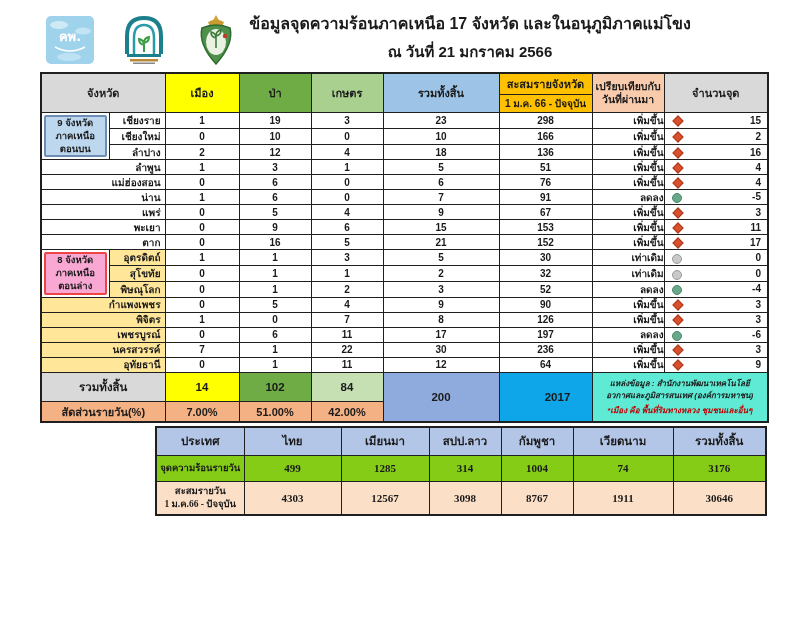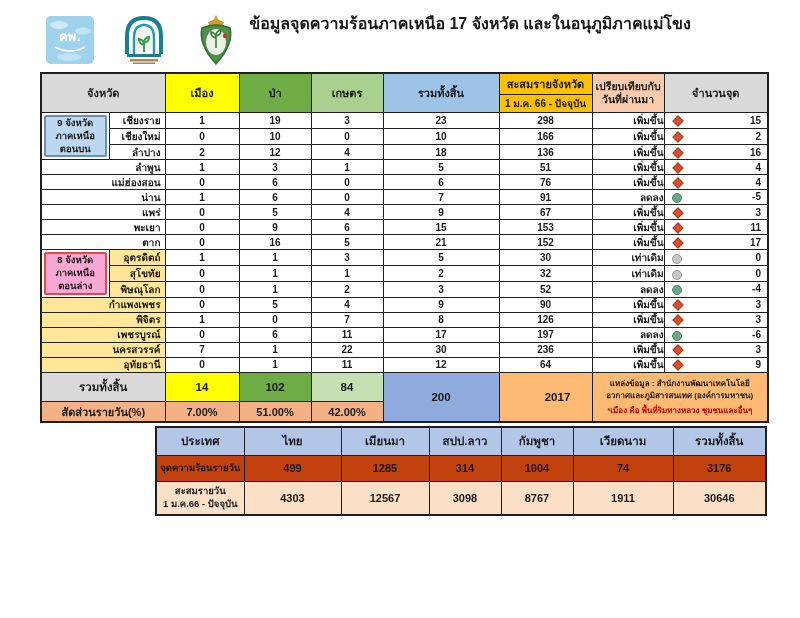--- a/index.html
+++ b/index.html
@@ -52,34 +52,34 @@
   .ticon.same { width: 10px; height: 10px; border-radius: 50%; background: #C9C9C9; border: 1px solid #999; }
 
   .main-table tfoot td { vertical-align: middle; text-align: center; font-weight: 700; }
   tr.sum-row td { height: 29px; font-size: 11.5px; }
   tr.share-row td { height: 21px; font-size: 11px; }
   .sum-label { background: #D9D9D9; font-size: 12px; }
   .c-yellow { background: #FFFF00; }
   .c-green { background: #6FAC46; }
   .c-lgreen { background: #C6E0B4; }
   .c-blue { background: #8FAADC; font-size: 12px; }
-  .c-gold { background: #fdba74; font-size: 12px; padding-left: 24px; }
+  .c-gold { background: #0ea5e9; font-size: 12px; padding-left: 24px; }
   .share-label, .c-peach { background: #F4B183; }
-  td.note-cell { background: #fdba74; text-align: left; padding: 3px 7px; vertical-align: top; white-space: normal; }
+  td.note-cell { background: #5eead4; text-align: left; padding: 3px 7px; vertical-align: top; white-space: normal; font-style: italic; }
   .note-src { font-size: 8px; font-weight: 600; line-height: 1.5; color: #1a1a1a; }
   .note-red { font-size: 8px; font-weight: 700; color: #C00000; margin-top: 2px; }
 
   
-  .country-table { position: absolute; left: 155px; top: 426px; width: 610px; border: 2px solid #1f1f1f; }
+  .country-table { position: absolute; left: 155px; top: 426px; width: 610px; border: 2px solid #1f1f1f; font-family: Liberation Serif, serif; }
   .country-table th, .country-table td { border: 1px solid #1f1f1f; text-align: center; vertical-align: middle; }
   .country-table th { height: 28px; background: #B4C6E7; font-size: 11.5px; font-weight: 700; }
   .country-table td { font-size: 11px; font-weight: 600; }
   tr.crow td { height: 26px; }
   tr.crow.peach td { height: 34px; }
-  tr.crow.green td { background: #c2410c; }
+  tr.crow.green td { background: #84cc16; }
   tr.crow.peach td { background: #FBDFC6; }
   td.clabel { font-size: 9.5px; font-weight: 700; line-height: 1.35; }
   td.cnum.last { font-weight: 700; }
 </style>
 </head>
 <body>
 
 <div class="page">
 
   <div class="header">
@@ -105,20 +105,21 @@
         <path d="M15 8 Q23 3 31 8 L29 13 L17 13 Z" fill="#c99b32"></path>
         <path d="M9 14 Q23 8 37 14 Q41 30 23 50 Q5 30 9 14 Z" fill="#4d8f4b" stroke="#2f6b2e" stroke-width="1.5"></path>
         <ellipse cx="23" cy="28" rx="10" ry="13" fill="#e9f2e2"></ellipse>
         <path d="M23 20 L23 34 M23 24 Q18 23 18 18 Q23 19 23 24 M23 22 Q28 21 28 16 Q23 17 23 22" stroke="#3d7a3c" stroke-width="1.6" fill="none"></path>
         <circle cx="32" cy="22" r="2.2" fill="#c0392b"></circle>
       </svg>
     </div>
     <div class="titles">
       <div class="title-main">ข้อมูลจุดความร้อนภาคเหนือ 17 จังหวัด และในอนุภูมิภาคแม่โขง</div>
       <div class="title-date-row">
+        <span class="title-date">ณ วันที่ 21 มกราคม 2566</span>
       </div>
     </div>
   </div>
 
   <table class="main-table">
     <colgroup>
       <col style="width:68px">
         <col style="width:56px">
         <col style="width:74px">
       <col style="width:72px">

